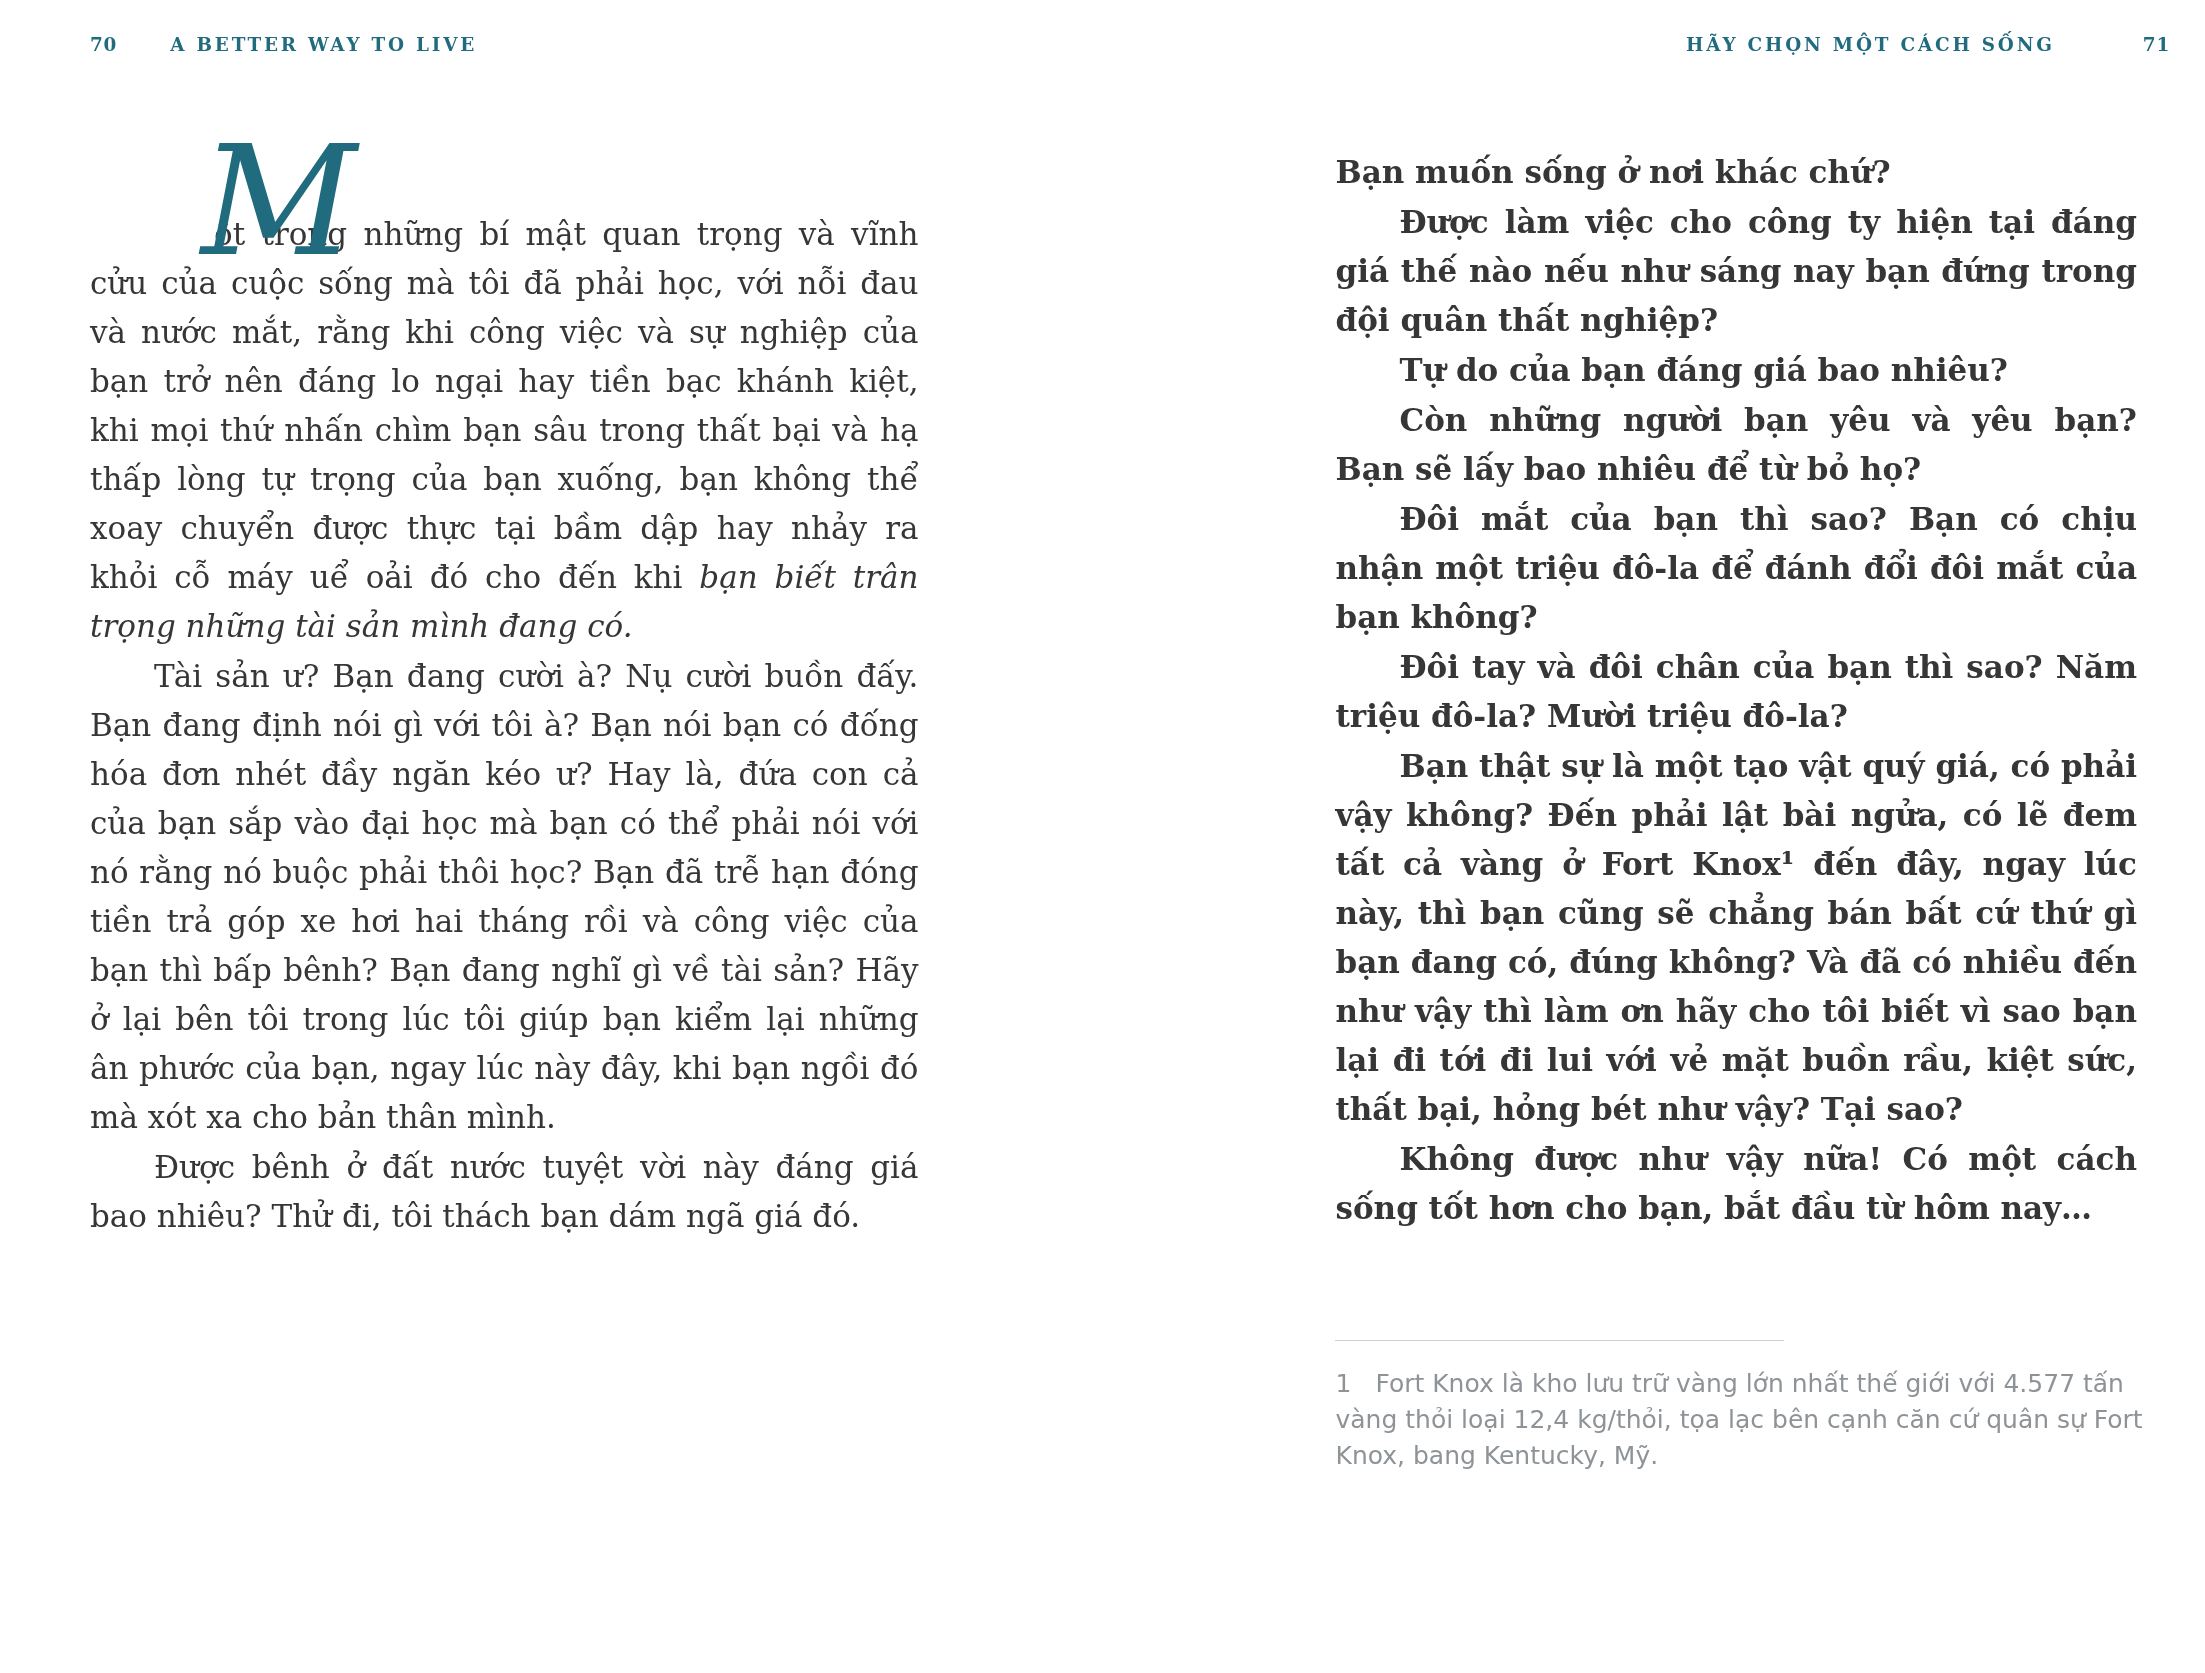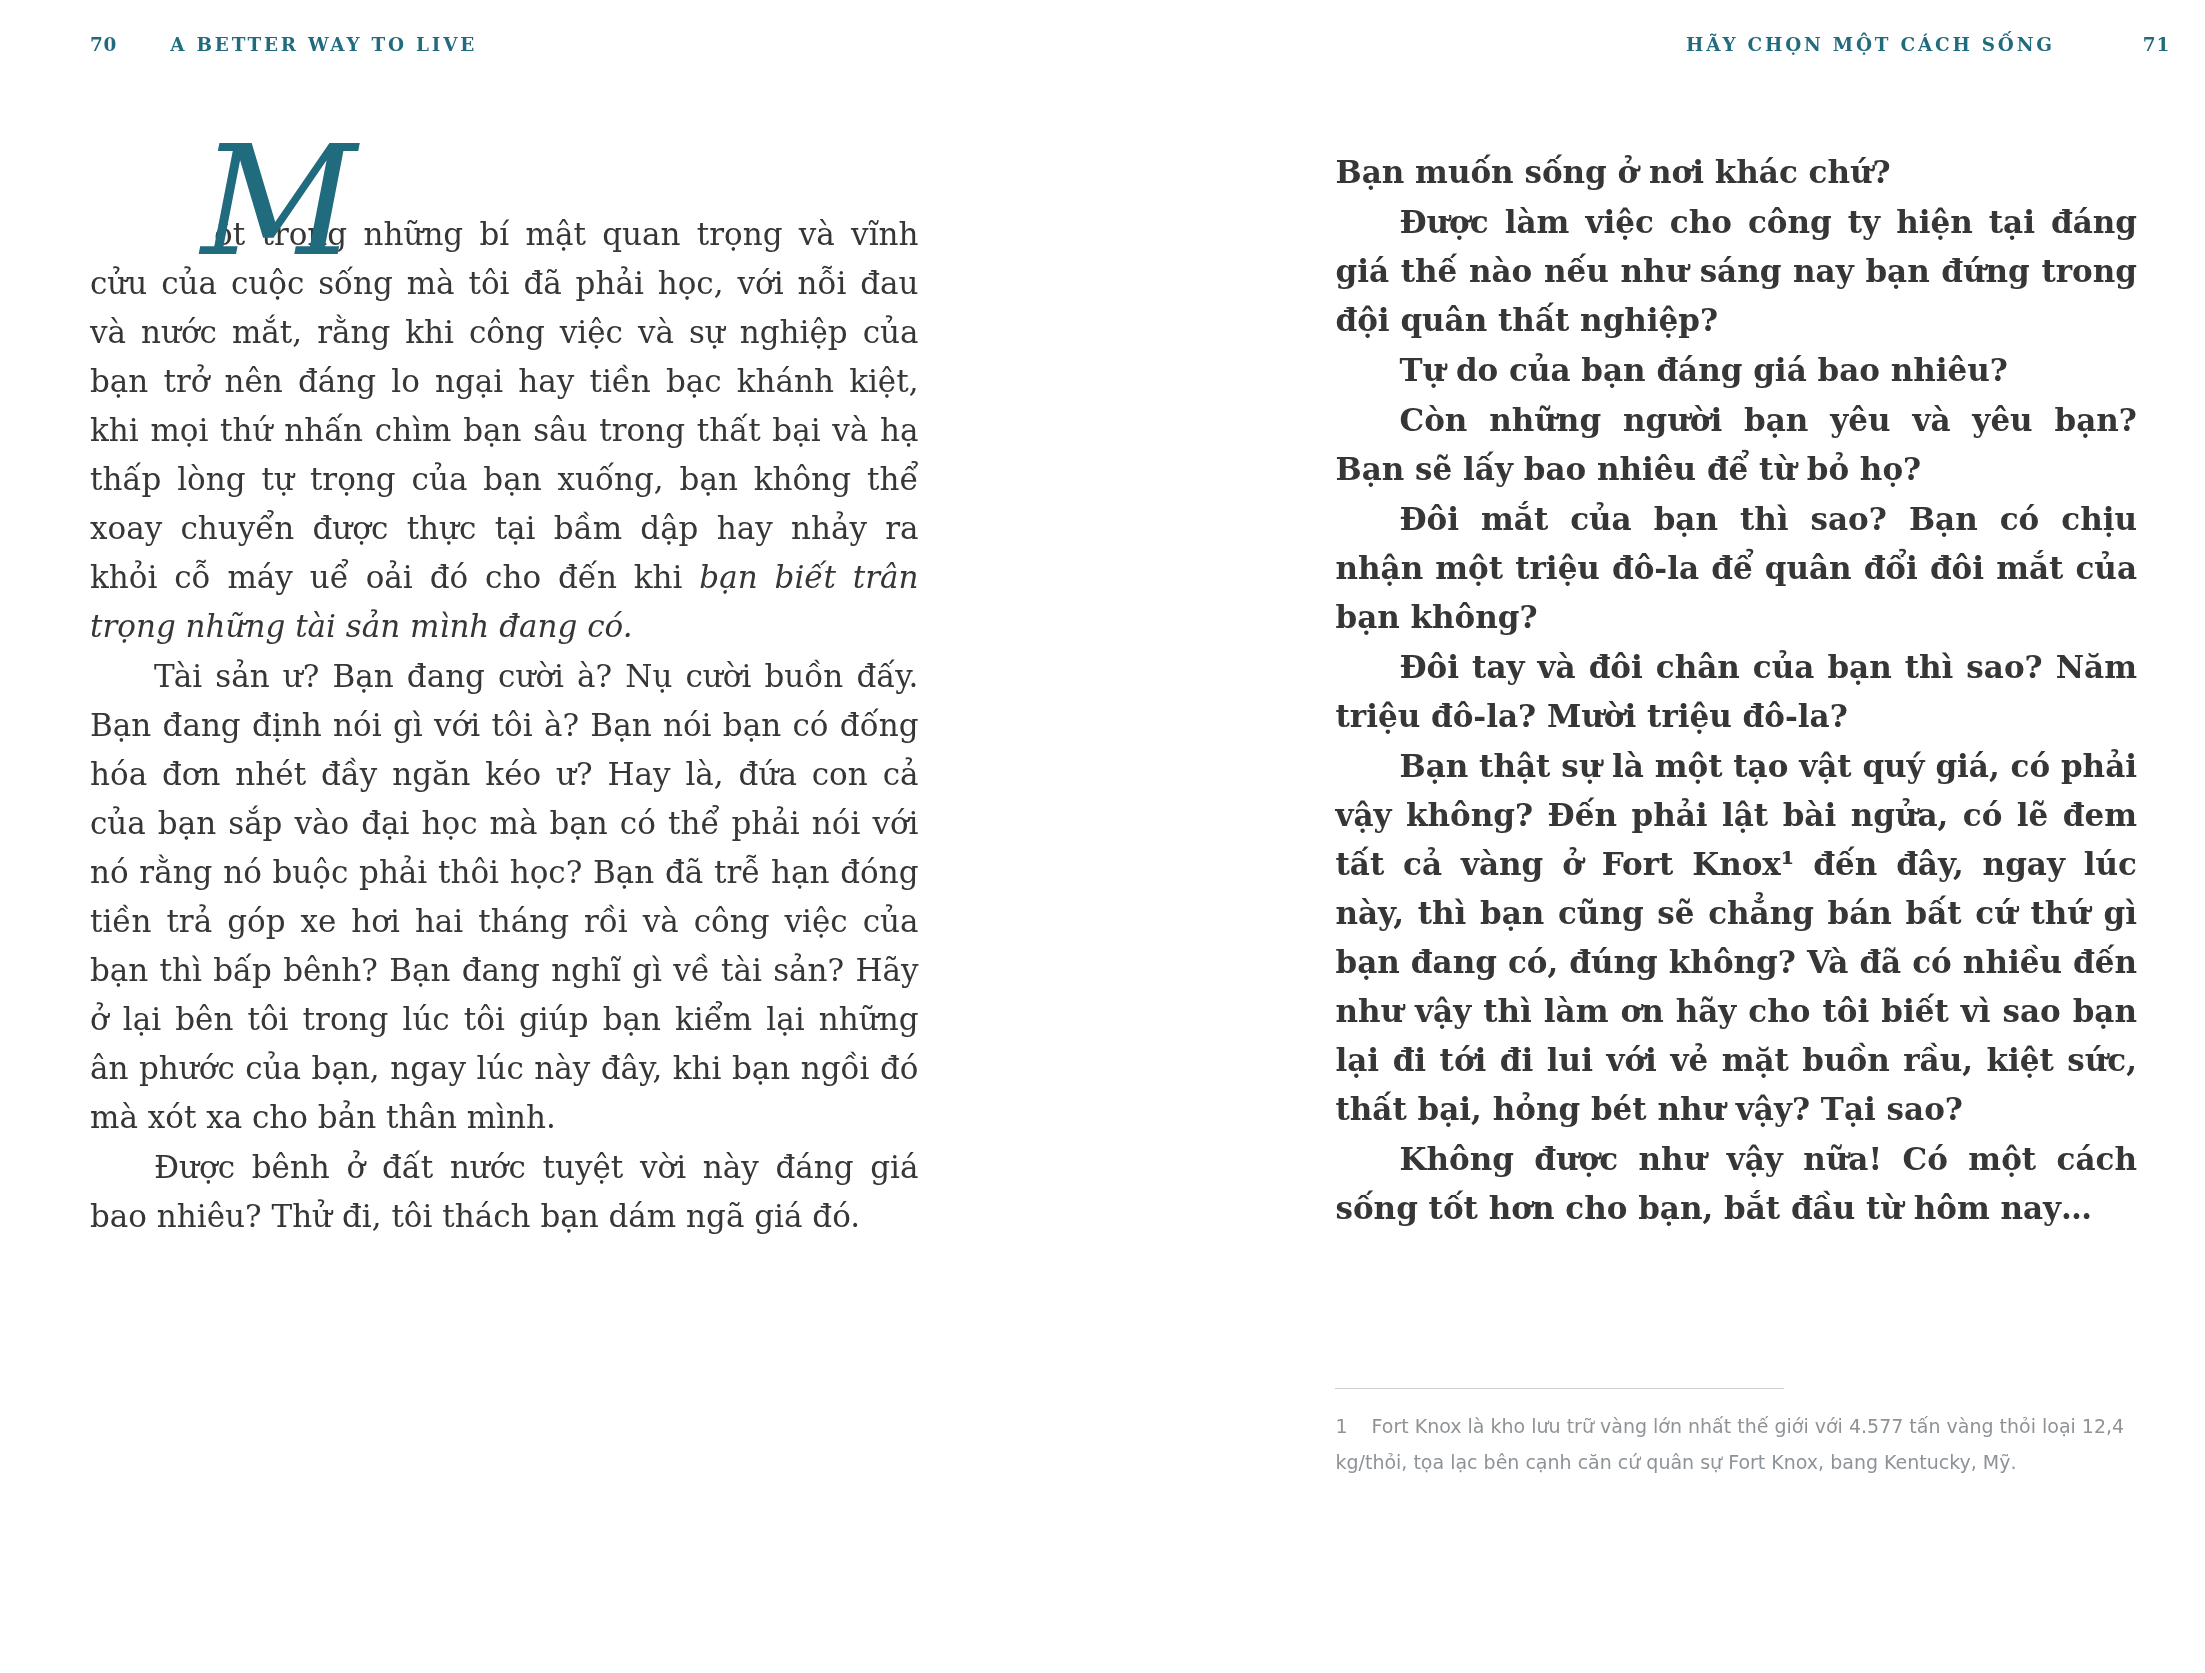--- a/index.html
+++ b/index.html
@@ -45,21 +45,21 @@
     font-style: italic;
     color: var(--accent, #206b7d);
     pointer-events: none;
   }
   .italic { font-style: italic; }
 
   .footnote-block { position: absolute; left: 233px; right: 47px; bottom: 17.6px; }
   .footnote-rule { width: 449px; border: 0; border-top: 1.6px solid var(--rule, #cfcfcf); margin: 0 0 13px 0; }
   .footnote {
     font-family: "DejaVu Sans", "Liberation Sans", sans-serif;
-    font-size: 19px; line-height: 36px;
+    font-size: 25px; line-height: 36px;
     color: var(--footnote, #8e9397);
     text-align: left;
   }
   .fn-marker { margin-right: 24px; }
 </style>
 </head>
 <body>
 
 <div class="spread">
 
@@ -82,21 +82,21 @@
     <div class="running-head">
       <span>HÃY CHỌN MỘT CÁCH SỐNG</span>
       <span class="folio">71</span>
     </div>
 
     <div class="content-right">
       <p class="para">Bạn muốn sống ở nơi khác chứ?</p>
       <p class="para indent">Được làm việc cho công ty hiện tại đáng giá thế nào nếu như sáng nay bạn đứng trong đội quân thất nghiệp?</p>
       <p class="para indent">Tự do của bạn đáng giá bao nhiêu?</p>
       <p class="para indent">Còn những người bạn yêu và yêu bạn? Bạn sẽ lấy bao nhiêu để từ bỏ họ?</p>
-      <p class="para indent">Đôi mắt của bạn thì sao? Bạn có chịu nhận một triệu đô-la để quân đổi đôi mắt của bạn không?</p>
+      <p class="para indent">Đôi mắt của bạn thì sao? Bạn có chịu nhận một triệu đô-la để đánh đổi đôi mắt của bạn không?</p>
       <p class="para indent">Đôi tay và đôi chân của bạn thì sao? Năm triệu đô-la? Mười triệu đô-la?</p>
       <p class="para indent">Bạn thật sự là một tạo vật quý giá, có phải vậy không? Đến phải lật bài ngửa, có lẽ đem tất cả vàng ở Fort Knox¹ đến đây, ngay lúc này, thì bạn cũng sẽ chẳng bán bất cứ thứ gì bạn đang có, đúng không? Và đã có nhiều đến như vậy thì làm ơn hãy cho tôi biết vì sao bạn lại đi tới đi lui với vẻ mặt buồn rầu, kiệt sức, thất bại, hỏng bét như vậy? Tại sao?</p>
       <p class="para indent">Không được như vậy nữa! Có một cách sống tốt hơn cho bạn, bắt đầu từ hôm nay…</p>
     </div>
 
     <div class="footnote-block">
       <hr class="footnote-rule">
       <p class="footnote">
         <span class="fn-marker">1</span><span>Fort Knox là kho lưu trữ vàng lớn nhất thế giới với 4.577 tấn vàng thỏi loại 12,4 kg/thỏi, tọa lạc bên cạnh căn cứ quân sự Fort Knox, bang Kentucky, Mỹ.</span>
       </p>

